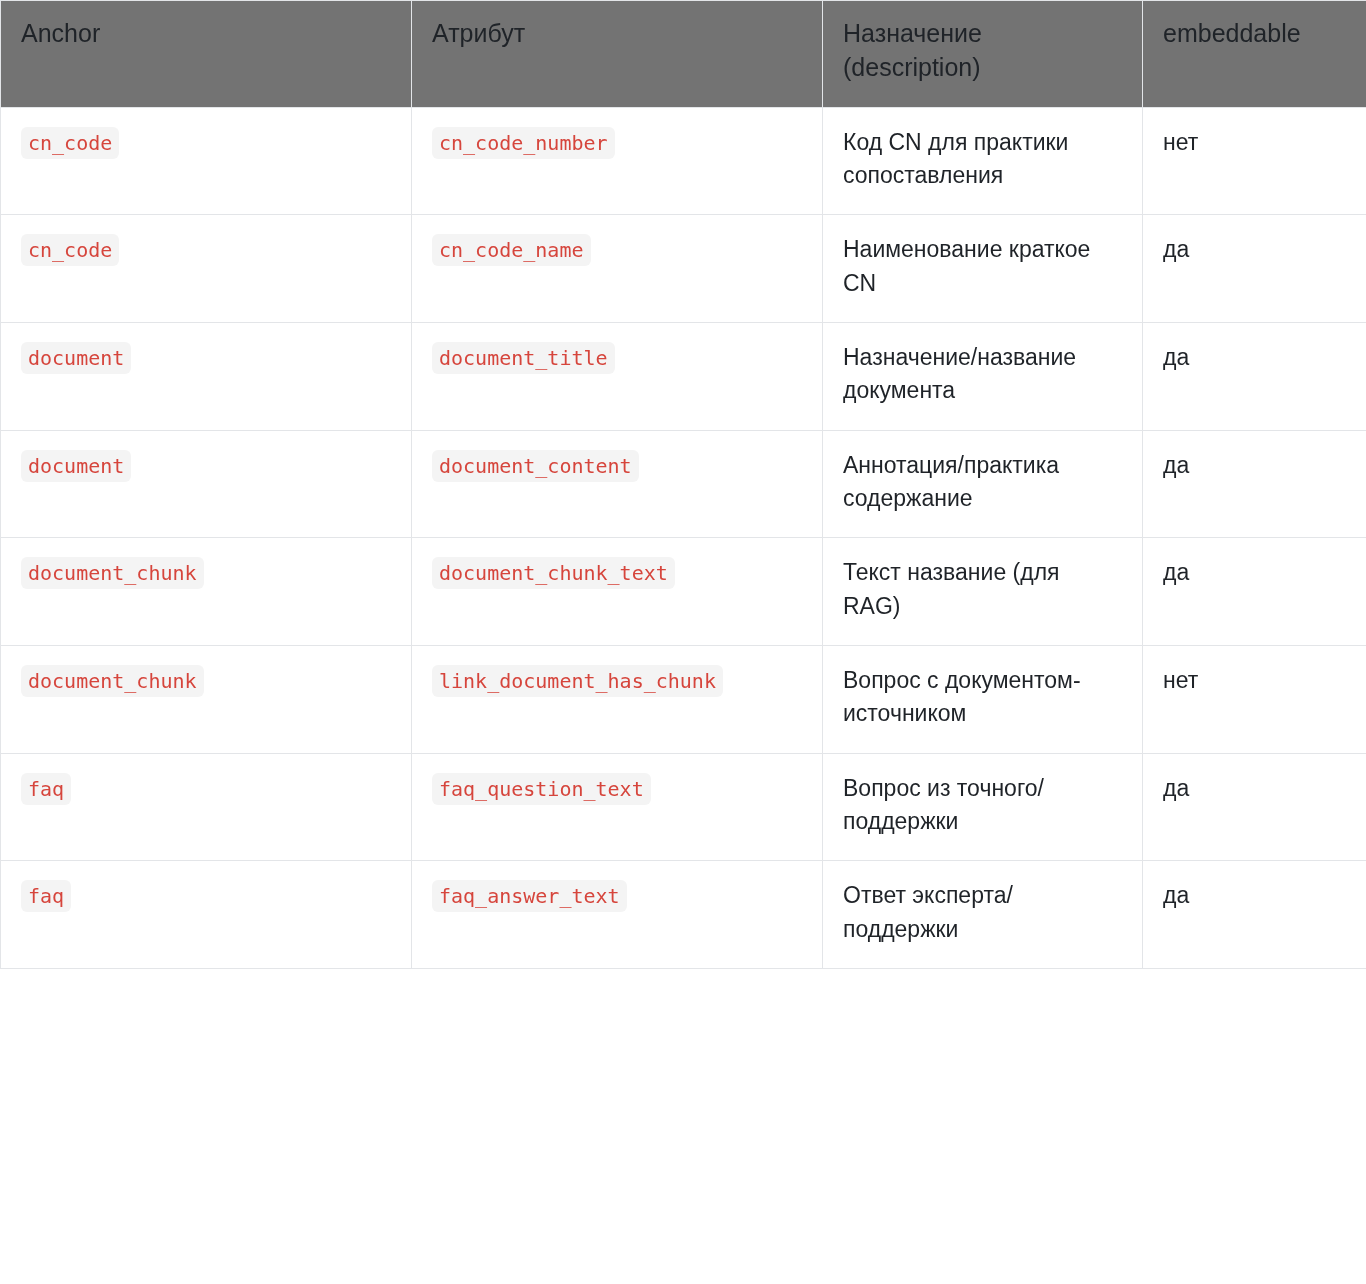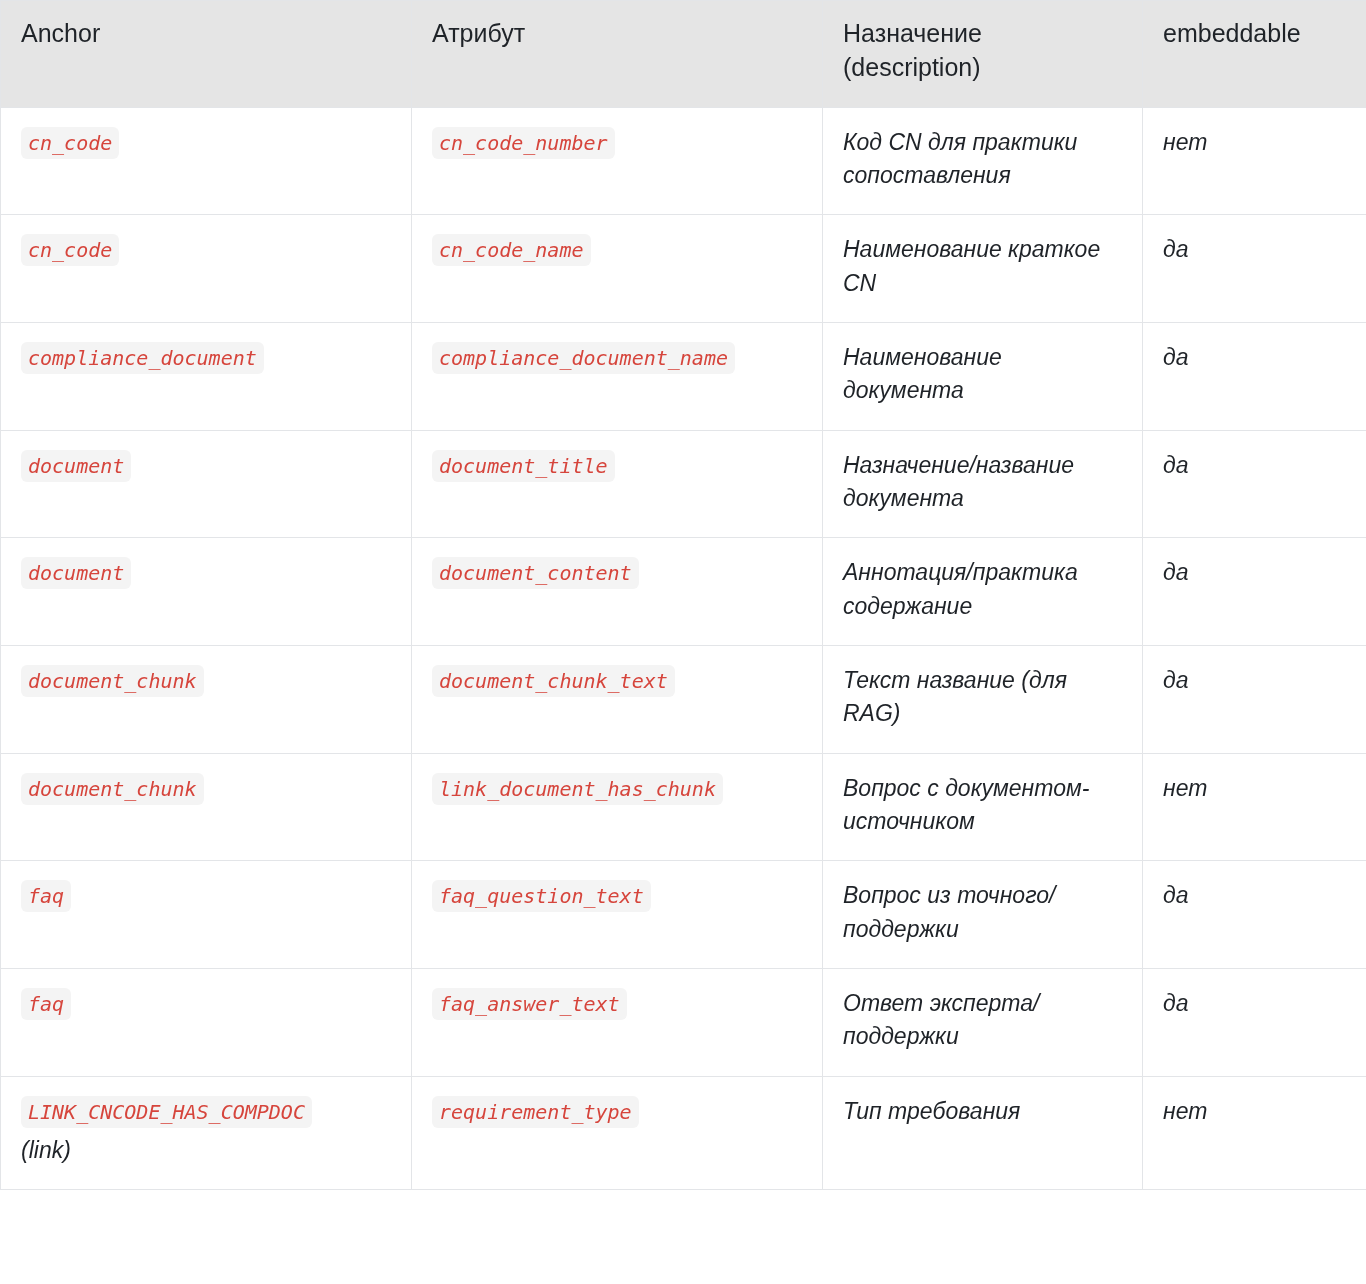--- a/index.html
+++ b/index.html
@@ -24,21 +24,21 @@
     width: 1366px;
     table-layout: fixed;
     font-size: 22px;
   }
   table.spec-table col.c-anchor { width: 411px; }
   table.spec-table col.c-attr   { width: 411px; }
   table.spec-table col.c-desc   { width: 320px; }
   table.spec-table col.c-emb    { width: 224px; }
 
   table.spec-table thead th {
-    background: #e5e5e5;
+    background: #737373;
     text-align: left;
     font-weight: 400;
     font-size: 25px;
     color: #1f2328;
     padding: 16px 20px 22px 20px;
     border: 1px solid #e3e5e8;
     border-left: none;
     border-right: 1px solid #e3e5e8;
     vertical-align: top;
     line-height: 1.35;
@@ -46,21 +46,20 @@
   table.spec-table thead th:first-child { border-left: 1px solid #e3e5e8; }
 
   table.spec-table tbody td {
     border: 1px solid #e3e5e8;
     padding: 18px 20px 22px 20px;
     vertical-align: top;
     line-height: 1.45;
     font-size: 23px;
     color: #1f2328;
     background: #ffffff;
-    font-style: italic;
   }
   table.spec-table tbody tr:last-child td { border-bottom: 1px solid #e3e5e8; }
 
   code.tok {
     font-family: "DejaVu Sans Mono", "Liberation Mono", monospace;
     font-size: 20px;
     color: #d6453c;
     background: #f4f4f4;
     border-radius: 6px;
     padding: 3px 7px;
@@ -122,34 +121,20 @@
           <code class="tok">cn_code_name</code>
         </td>
         <td>
           <span class="desc-text">Наименование краткое CN</span>
         </td>
         <td>
           <span class="emb-text">да</span>
         </td>
       </tr>
 
-      <tr>
-        <td>
-          <code class="tok">compliance_document</code>
-        </td>
-        <td>
-          <code class="tok">compliance_document_name</code>
-        </td>
-        <td>
-          <span class="desc-text">Наименование документа</span>
-        </td>
-        <td>
-          <span class="emb-text">да</span>
-        </td>
-      </tr>
 
       <tr>
         <td>
           <code class="tok">document</code>
         </td>
         <td>
           <code class="tok">document_title</code>
         </td>
         <td>
           <span class="desc-text">Назначение/название документа</span>
@@ -227,31 +212,16 @@
           <code class="tok">faq_answer_text</code>
         </td>
         <td>
           <span class="desc-text">Ответ эксперта/ поддержки</span>
         </td>
         <td>
           <span class="emb-text">да</span>
         </td>
       </tr>
 
-      <tr>
-        <td>
-          <code class="tok">LINK_CNCODE_HAS_COMPDOC</code>
-          <span class="sub-note">(link)</span>
-        </td>
-        <td>
-          <code class="tok">requirement_type</code>
-        </td>
-        <td>
-          <span class="desc-text">Тип требования</span>
-        </td>
-        <td>
-          <span class="emb-text">нет</span>
-        </td>
-      </tr>
 
     </tbody>
   </table>
 </div>
 
 </body></html>

